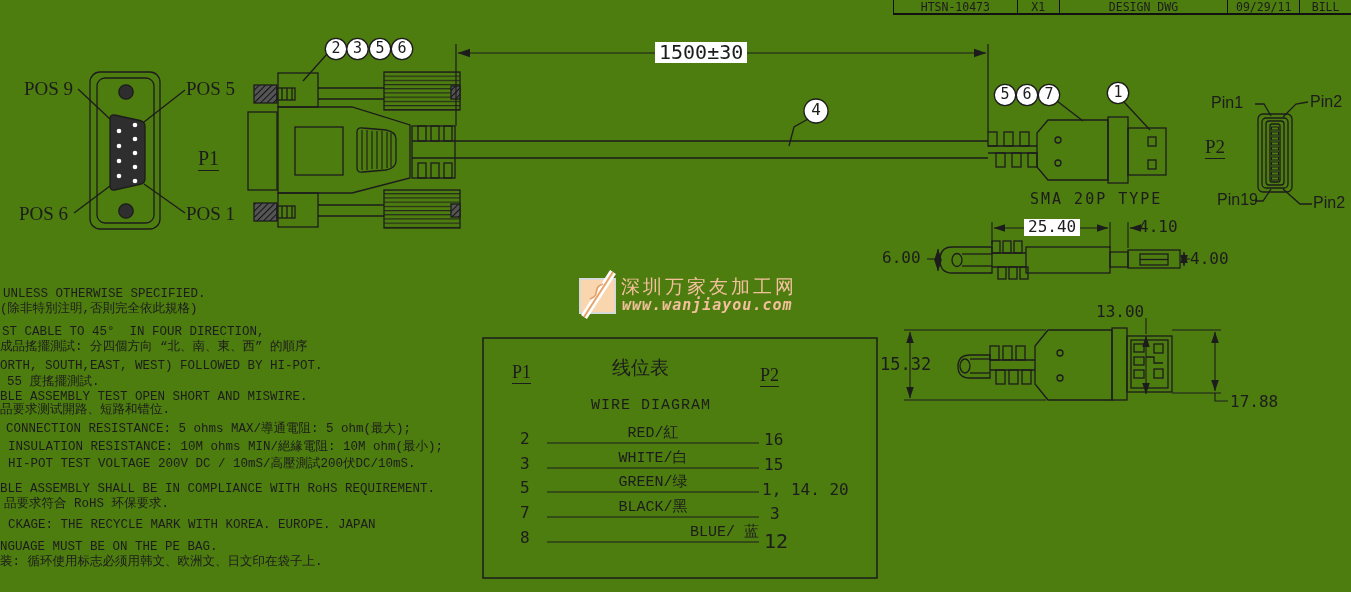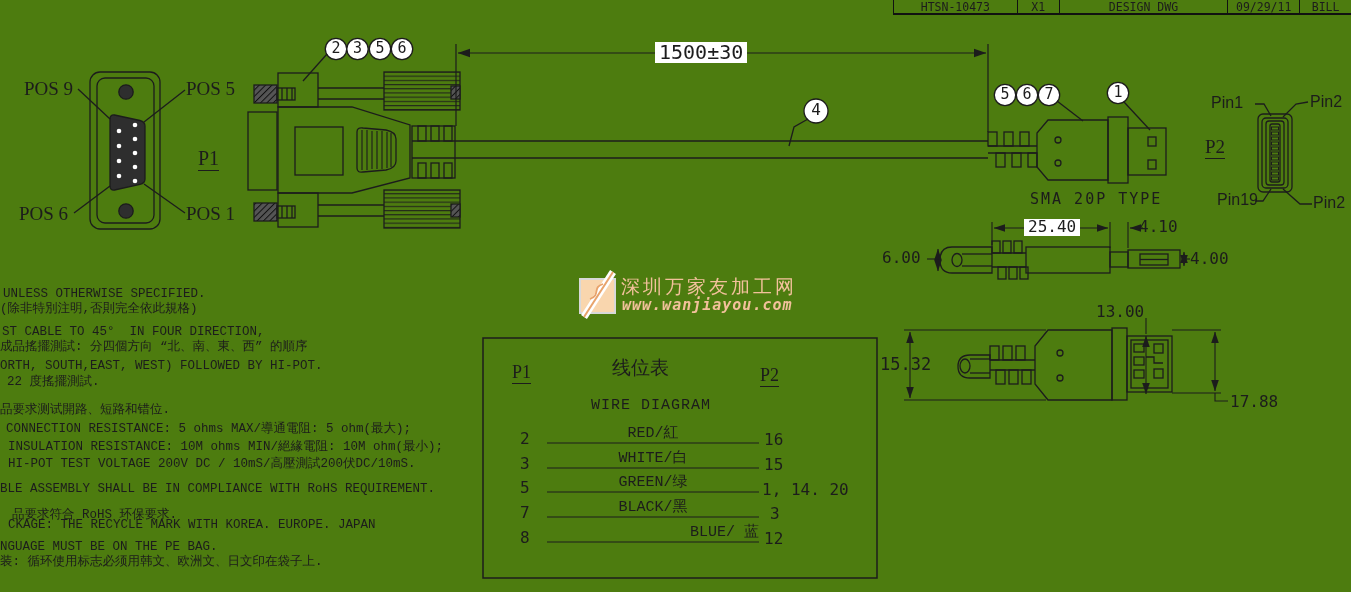--- a/index.html
+++ b/index.html
@@ -339,34 +339,35 @@
   <span class="t mono" style="left:520px;top:480px;font-size:16px;">5</span>
   <span class="t lmono ctr" style="left:547px;top:475px;width:212px;font-size:15px;">GREEN/绿</span>
   <span class="t mono" style="left:762px;top:482px;font-size:16px;">1, 14. 20</span>
 
   <span class="t mono" style="left:520px;top:505px;font-size:16px;">7</span>
   <span class="t lmono ctr" style="left:547px;top:500px;width:212px;font-size:15px;">BLACK/黑</span>
   <span class="t mono" style="left:770px;top:506px;font-size:16px;">3</span>
 
   <span class="t mono" style="left:520px;top:530px;font-size:16px;">8</span>
   <span class="t lmono ctr" style="left:547px;top:525px;width:212px;font-size:15px;text-align:right;">BLUE/ 蓝</span>
-  <span class="t mono" style="left:764px;top:531px;font-size:16px;">12</span>
+  <span class="t mono" style="left:764px;top:531px;font-size:20px;">12</span>
 
   <span class="t notes-line" style="left:3px;top:288px;">UNLESS OTHERWISE SPECIFIED.</span>
   <span class="t notes-line" style="left:0px;top:303px;">(除非特別注明,否則完全依此規格)</span>
   <span class="t notes-line" style="left:2px;top:326px;">ST CABLE TO 45°  IN FOUR DIRECTION,</span>
   <span class="t notes-line" style="left:0px;top:360px;">ORTH, SOUTH,EAST, WEST) FOLLOWED BY HI-POT.</span>
   <span class="t notes-line" style="left:0px;top:341px;">成品搖擺測試: 分四個方向 “北、南、東、西” 的順序</span>
-  <span class="t notes-line" style="left:7px;top:376px;">22 度搖擺測試.</span>
+  <span class="t notes-line" style="left:7px;top:376px;">55 度搖擺測試.</span>
+  <span class="t notes-line" style="left:0px;top:391px;">BLE ASSEMBLY TEST OPEN SHORT AND MISWIRE.</span>
   <span class="t notes-line" style="left:0px;top:404px;">品要求测试開路、短路和错位.</span>
   <span class="t notes-line" style="left:6px;top:423px;">CONNECTION RESISTANCE: 5 ohms MAX/導通電阻: 5 ohm(最大);</span>
   <span class="t notes-line" style="left:8px;top:441px;">INSULATION RESISTANCE: 10M ohms MIN/絕緣電阻: 10M ohm(最小);</span>
   <span class="t notes-line" style="left:8px;top:458px;">HI-POT TEST VOLTAGE 200V DC / 10mS/高壓測試200伏DC/10mS.</span>
   <span class="t notes-line" style="left:0px;top:483px;">BLE ASSEMBLY SHALL BE IN COMPLIANCE WITH RoHS REQUIREMENT.</span>
-  <span class="t notes-line" style="left:12px;top:498px;margin-top:11px;">品要求符合 RoHS 环保要求.</span>
+  <span class="t notes-line" style="left:4px;top:498px;">品要求符合 RoHS 环保要求.</span>
   <span class="t notes-line" style="left:0px;top:519px;padding-left:8px;">CKAGE: THE RECYCLE MARK WITH KOREA. EUROPE. JAPAN</span>
   <span class="t notes-line" style="left:0px;top:541px;">NGUAGE MUST BE ON THE PE BAG.</span>
   <span class="t wm wm-name" style="left:621px;top:277px;">深圳万家友加工网</span>
 
   <span class="t notes-line" style="left:0px;top:556px;">装: 循环使用标志必须用韩文、欧洲文、日文印在袋子上.</span>
   <span class="t wm wm-url" style="left:622px;top:298px;">www.wanjiayou.com</span>
 
 </div>
 
 </body></html>

